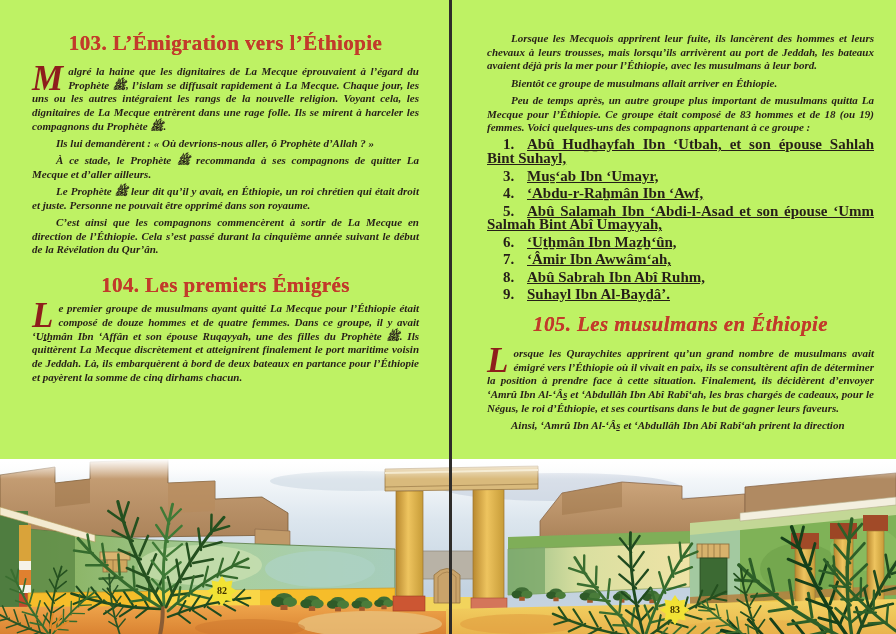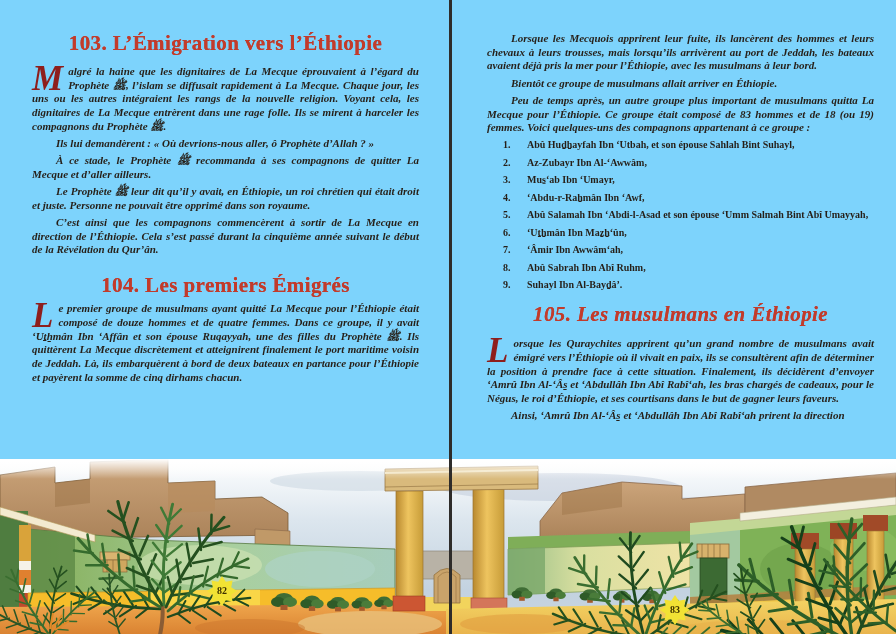--- a/index.html
+++ b/index.html
@@ -1,33 +1,33 @@
 <!DOCTYPE html>
 <html lang="fr"><head>
 <meta charset="utf-8">
 <style>
   html,body{margin:0;padding:0;background:#ffffff;}
-  .spread{position:relative;width:896px;height:634px;background:#7dd3fc;overflow:hidden;
+  .spread{position:relative;width:896px;height:634px;background:#bef264;overflow:hidden;
           font-family:"Liberation Serif","DejaVu Serif",serif;}
   
   .page{position:absolute;top:0;height:634px;box-sizing:border-box;z-index:3;}
   .page-left{left:0;width:449px;padding:30px 30px 0 32px;}
   .page-right{left:453px;width:443px;padding:32px 22px 0 34px;}
   .section-title{text-align:center;color:#c23b2b;font-size:21px;font-weight:700;
                  letter-spacing:.4px;margin:0 0 9px 0;line-height:26px;
                  text-shadow:0 0 .4px #c23b2b;}
   .t104{margin-top:15px;margin-bottom:4px;}
   .t105{margin-top:9px;margin-bottom:10px;font-style:italic;}
   p.body{font-size:11px;line-height:13.7px;text-align:justify;color:#261f18;
          font-weight:700;margin:0 0 3.5px 0;text-indent:24px;font-style:italic;}
   p.nodent{text-indent:0;}
   .dropcap{float:left;font-size:35px;line-height:26px;padding:1px 5px 0 0;
            color:#8e1e1c;font-weight:700;}
-  .list-item{font-size:10px;line-height:13.7px;text-align:justify;color:#261f18;
-             font-weight:700;margin:0 0 3.8px 0;text-indent:16px;}
+  .list-item{font-size:15px;line-height:13.7px;text-align:justify;color:#261f18;
+             font-weight:700;margin:0 0 3.8px 0;text-indent:16px;text-decoration:underline;}
   .list-item .num{display:inline-block;width:24px;text-indent:0;}
   
   .spine{position:absolute;left:449px;top:0;width:3px;height:634px;background:#2e2c2a;z-index:6;}
   
   .illustration{position:absolute;left:0;top:459px;width:896px;height:175px;z-index:1;}
   
   .badge{position:absolute;width:30px;height:30px;z-index:5;background:#f2e234;
          clip-path:polygon(100% 50%,80.7% 62.7%,85.3% 85.3%,62.7% 80.7%,50% 100%,37.3% 80.7%,14.7% 85.3%,19.3% 62.7%,0 50%,19.3% 37.3%,14.7% 14.7%,37.3% 19.3%,50% 0,62.7% 19.3%,85.3% 14.7%,80.7% 37.3%);
          text-align:center;line-height:30px;font-size:10px;font-weight:700;color:#3c3000;}
   .badge-82{left:207px;top:576px;}
@@ -246,21 +246,20 @@
     <p class="body nodent"><span class="dropcap">L</span><span>e premier groupe de musulmans ayant quitté La Mecque pour l’Éthiopie était composé de douze hommes et de quatre femmes. Dans ce groupe, il y avait ‘Uṯẖmân Ibn ‘Affân et son épouse Ruqayyah, une des filles du Prophète ﷺ. Ils quittèrent La Mecque discrètement et atteignirent finalement le port maritime voisin de Jeddah. Là, ils embarquèrent à bord de deux bateaux en partance pour l’Éthiopie et payèrent la somme de cinq dirhams chacun.</span></p>
   </div>
 
   <div class="page page-right">
     <p class="body">Lorsque les Mecquois apprirent leur fuite, ils lancèrent des hommes et leurs chevaux à leurs trousses, mais lorsqu’ils arrivèrent au port de Jeddah, les bateaux avaient déjà pris la mer pour l’Éthiopie, avec les musulmans à leur bord.</p>
     <p class="body">Bientôt ce groupe de musulmans allait arriver en Éthiopie.</p>
     <p class="body">Peu de temps après, un autre groupe plus important de musulmans quitta La Mecque pour l’Éthiopie. Ce groupe était composé de 83 hommes et de 18 (ou 19) femmes. Voici quelques-uns des compagnons appartenant à ce groupe :</p>
 
     <div>
       <div class="list-item"><span class="num">1.</span><span>Abû Huḏẖayfah Ibn ‘Utbah, et son épouse Sahlah Bint Suhayl,</span></div>
-      <div class="list-item"><span class="num">2.</span><span>Az-Zubayr Ibn Al-‘Awwâm,</span></div>
       <div class="list-item"><span class="num">3.</span><span>Mus̱‘ab Ibn ‘Umayr,</span></div>
       <div class="list-item"><span class="num">4.</span><span>‘Abdu-r-Raẖmân Ibn ‘Awf,</span></div>
       <div class="list-item"><span class="num">5.</span><span>Abû Salamah Ibn ‘Abdi-l-Asad et son épouse ‘Umm Salmah Bint Abî Umayyah,</span></div>
       <div class="list-item"><span class="num">6.</span><span>‘Uṯẖmân Ibn Maẕẖ‘ûn,</span></div>
       <div class="list-item"><span class="num">7.</span><span>‘Âmir Ibn Awwâm‘ah,</span></div>
       <div class="list-item"><span class="num">8.</span><span>Abû Sabrah Ibn Abî Ruhm,</span></div>
       <div class="list-item"><span class="num">9.</span><span>Suhayl Ibn Al-Bayḏâ’.</span></div>
     </div>
 
     <h2 class="section-title t105">105. Les musulmans en Éthiopie</h2>

